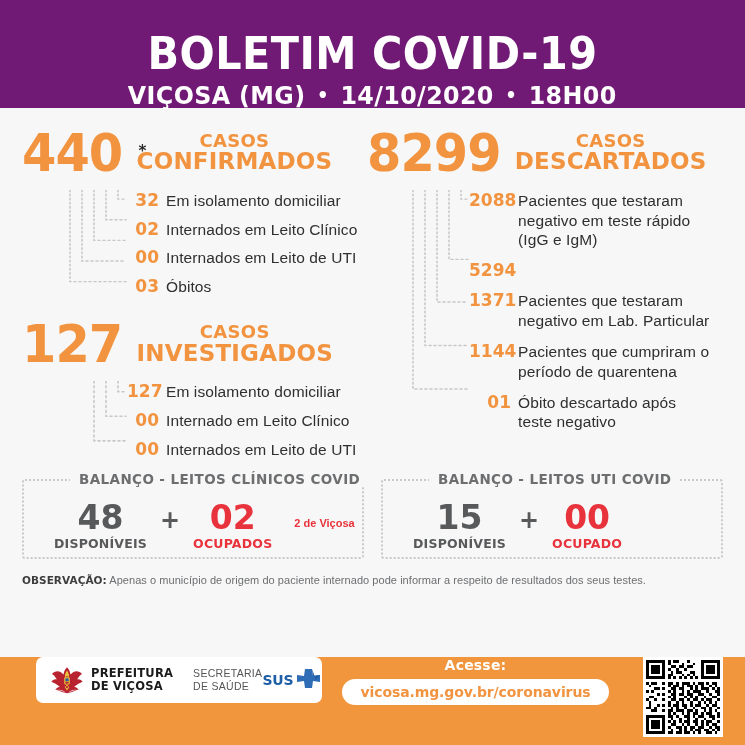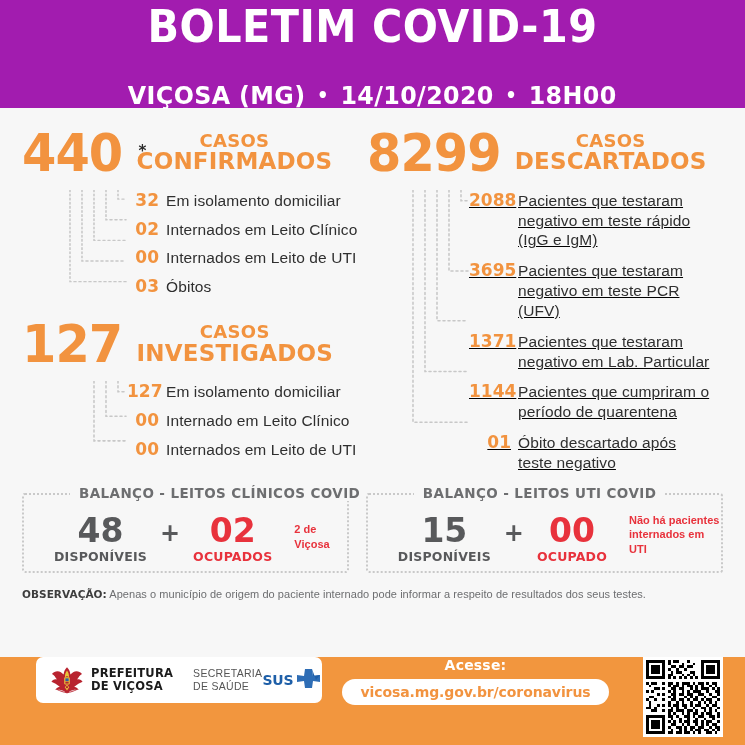--- a/index.html
+++ b/index.html
@@ -8,26 +8,26 @@
     width: 745px;
     height: 745px;
     background: #f7f7f7;
     font-family: "Liberation Sans", sans-serif;
     overflow: hidden;
     position: relative;
   }
 
   
   .header {
-    background: #a21caf;
+    background: #701a75;
     height: 108px;
     display: flex;
     flex-direction: column;
     align-items: center;
-    justify-content: space-between;
+    justify-content: flex-end;
     padding-top: 4px;
   }
   .header-title {
     color: #ffffff;
     font-size: 45px;
     font-weight: 900;
     letter-spacing: 0.5px;
     line-height: 1;
     text-transform: uppercase;
     transform: scaleX(0.92);
@@ -393,37 +393,36 @@
 
     <div class="col-right">
       <div class="stat-head">
         <div class="stat-number">8299</div>
         <div class="stat-label" style="margin-left:7px">
           <span class="l1">CASOS</span>
           <span class="l2">DESCARTADOS</span>
         </div>
       </div>
 
-      <div class="breakdown" style="margin-top:12px; padding-left:102px;text-decoration:underline;">
+      <div class="breakdown" style="margin-top:12px; padding-left:102px;">
         <svg class="connectors" viewBox="0 0 356 290" preserveAspectRatio="none">
           <g stroke="#c8c8c8" stroke-width="1.6" stroke-dasharray="2,3" fill="none" stroke-linecap="round">
             <path d="M94,0 V11 H101"></path>
             <path d="M82,0 V83 H101"></path>
             <path d="M70,0 V134 H101"></path>
             <path d="M58,0 V186 H101"></path>
             <path d="M46,0 V238 H101"></path>
           </g>
         </svg>
         <div class="brow">
           <span class="bnum" style="width:42px">2088</span>
           <span class="btxt" style="width:200px">Pacientes que testaram negativo em teste rápido (IgG e IgM)</span>
         </div>
         <div class="brow" style="margin-top:10px">
-          <span class="bnum" style="width:42px">3695</span>
-          <span class="btxt" style="width:205px">Pacientes que testaram negativo em teste PCR (UFV)</span>
+          <span class="bnum" style="width:42px">5294</span>
         </div>
         <div class="brow" style="margin-top:10px">
           <span class="bnum" style="width:42px">1371</span>
           <span class="btxt" style="width:205px">Pacientes que testaram negativo em Lab. Particular</span>
         </div>
         <div class="brow" style="margin-top:10px">
           <span class="bnum" style="width:42px">1144</span>
           <span class="btxt" style="width:215px">Pacientes que cumpriram o período de quarentena</span>
         </div>
         <div class="brow" style="margin-top:10px">
@@ -456,21 +455,20 @@
       <div class="bal-inner">
         <div class="bal-stat free">
           <div class="v">15</div>
           <div class="k">DISPONÍVEIS</div>
         </div>
         <div class="bal-plus">+</div>
         <div class="bal-stat busy">
           <div class="v">00</div>
           <div class="k">OCUPADO</div>
         </div>
-        <div class="bal-note" style="width:92px">Não há pacientes internados em UTI</div>
       </div>
     </div>
   </div>
 
   <div class="observation">
     <b>OBSERVAÇÃO:</b><span> Apenas o município de origem do paciente internado pode informar a respeito de resultados dos seus testes.</span>
   </div>
 </div>
 
 <div class="footer">

